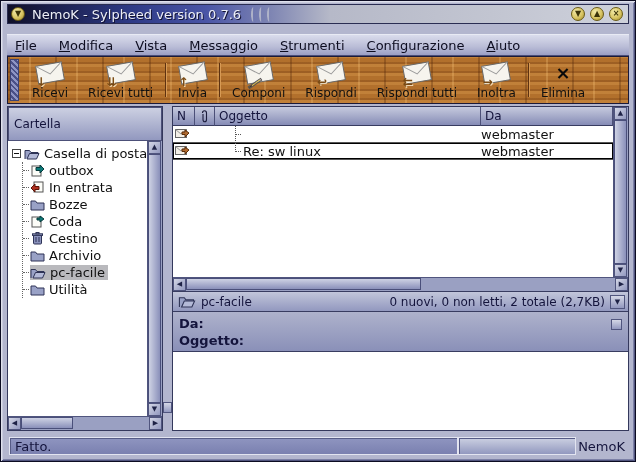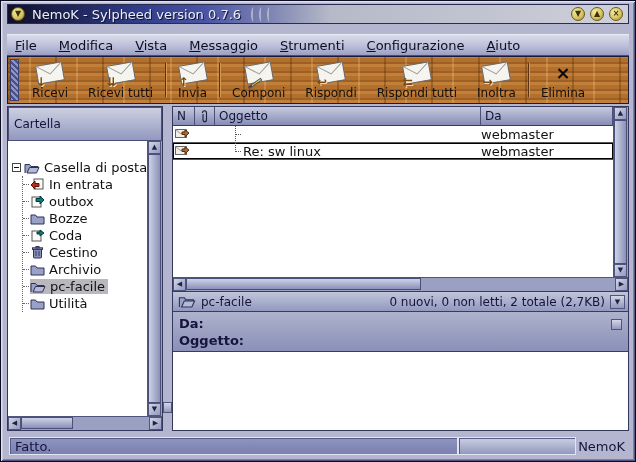--- a/index.html
+++ b/index.html
@@ -72,21 +72,21 @@
 
   .pane-header{
     height:19px; display:flex; align-items:center; padding:16px 5px;
     background:linear-gradient(#ccd0e2,#9298bf); border:1px solid #4c5078;
     font-size:12px; color:#14143c;
   }
 
   
   .folder-pane{ width:156px; display:flex; flex-direction:column; border:1px solid #34385c; background:#fff; }
   .fp-body{ flex:1; display:flex; min-height:0; }
-  .tree{ flex:1; background:#fff; padding:18px 0 0 4px; font-size:13px; color:#111; overflow:hidden; }
+  .tree{ flex:1; background:#fff; padding:4px 0 0 4px; font-size:13px; color:#111; overflow:hidden; }
   .trow{ display:flex; align-items:center; height:17px; white-space:nowrap; cursor:default; }
   .trow .lbl{ padding:0 3px 0 3px; }
   .expander{ width:9px; height:9px; border:1px solid #444; background:#fff; position:relative; margin-right:3px; flex:0 0 auto;}
   .expander::after{ content:""; position:absolute; left:1px; right:1px; top:3px; height:1px; background:#111; }
   .children{ margin-left:10px; border-left:1px dotted #666; }
   .children .trow::before{ content:""; width:6px; border-top:1px dotted #666; margin-right:1px; flex:0 0 auto;}
   .sel-wrap{ display:flex; align-items:center; background:#b9b9bd; }
   .ficon{ flex:0 0 auto; display:block; margin-right:1px; }
 
   
@@ -297,31 +297,31 @@
             <span class="expander"></span>
             <svg class="ficon" width="16" height="12" viewBox="0 0 16 12">
                 <path d="M1 11 V2.5 h4.5 l1.5 2 h7 v2" fill="#99a1c6" stroke="#2e3356"></path>
                 <path d="M3 11 L5.5 5.5 h9.5 L12.5 11 z" fill="#b4bad8" stroke="#2e3356"></path>
               </svg>
             <span class="lbl">Casella di posta</span>
           </div>
           <div class="children">
             <div class="trow">
               <svg class="ficon" width="15" height="13" viewBox="0 0 15 13">
+                  <rect x="2" y="2" width="9" height="10" fill="#fdfdf8" stroke="#555"></rect>
+                  <path d="M14 5 l-4 -4 v2.5 h-4 v3 h4 V9 z" fill="#0e7a7a" stroke="#063a3a"></path>
+                </svg>
+              <span class="lbl">outbox</span>
+            </div>
+            <div class="trow">
+              <svg class="ficon" width="15" height="13" viewBox="0 0 15 13">
                   <rect x="4" y="1" width="9" height="10" fill="#fdfdf8" stroke="#555"></rect>
                   <path d="M1 7 l4 4 v-2.5 h4 v-3 h-4 V3 z" fill="#b03020" stroke="#5a1508"></path>
                 </svg>
               <span class="lbl">In entrata</span>
-            </div>
-            <div class="trow">
-              <svg class="ficon" width="15" height="13" viewBox="0 0 15 13">
-                  <rect x="2" y="2" width="9" height="10" fill="#fdfdf8" stroke="#555"></rect>
-                  <path d="M14 5 l-4 -4 v2.5 h-4 v3 h4 V9 z" fill="#0e7a7a" stroke="#063a3a"></path>
-                </svg>
-              <span class="lbl">outbox</span>
             </div>
             <div class="trow">
               <svg class="ficon" width="15" height="12" viewBox="0 0 15 12">
                   <path d="M1 11 V2 h4.5 l1.5 2 h7 v7 z" fill="#99a1c6" stroke="#2e3356"></path>
                 </svg>
               <span class="lbl">Bozze</span>
             </div>
             <div class="trow">
               <svg class="ficon" width="15" height="13" viewBox="0 0 15 13">
                   <rect x="2" y="2" width="9" height="10" fill="#fdfdf8" stroke="#555"></rect>

